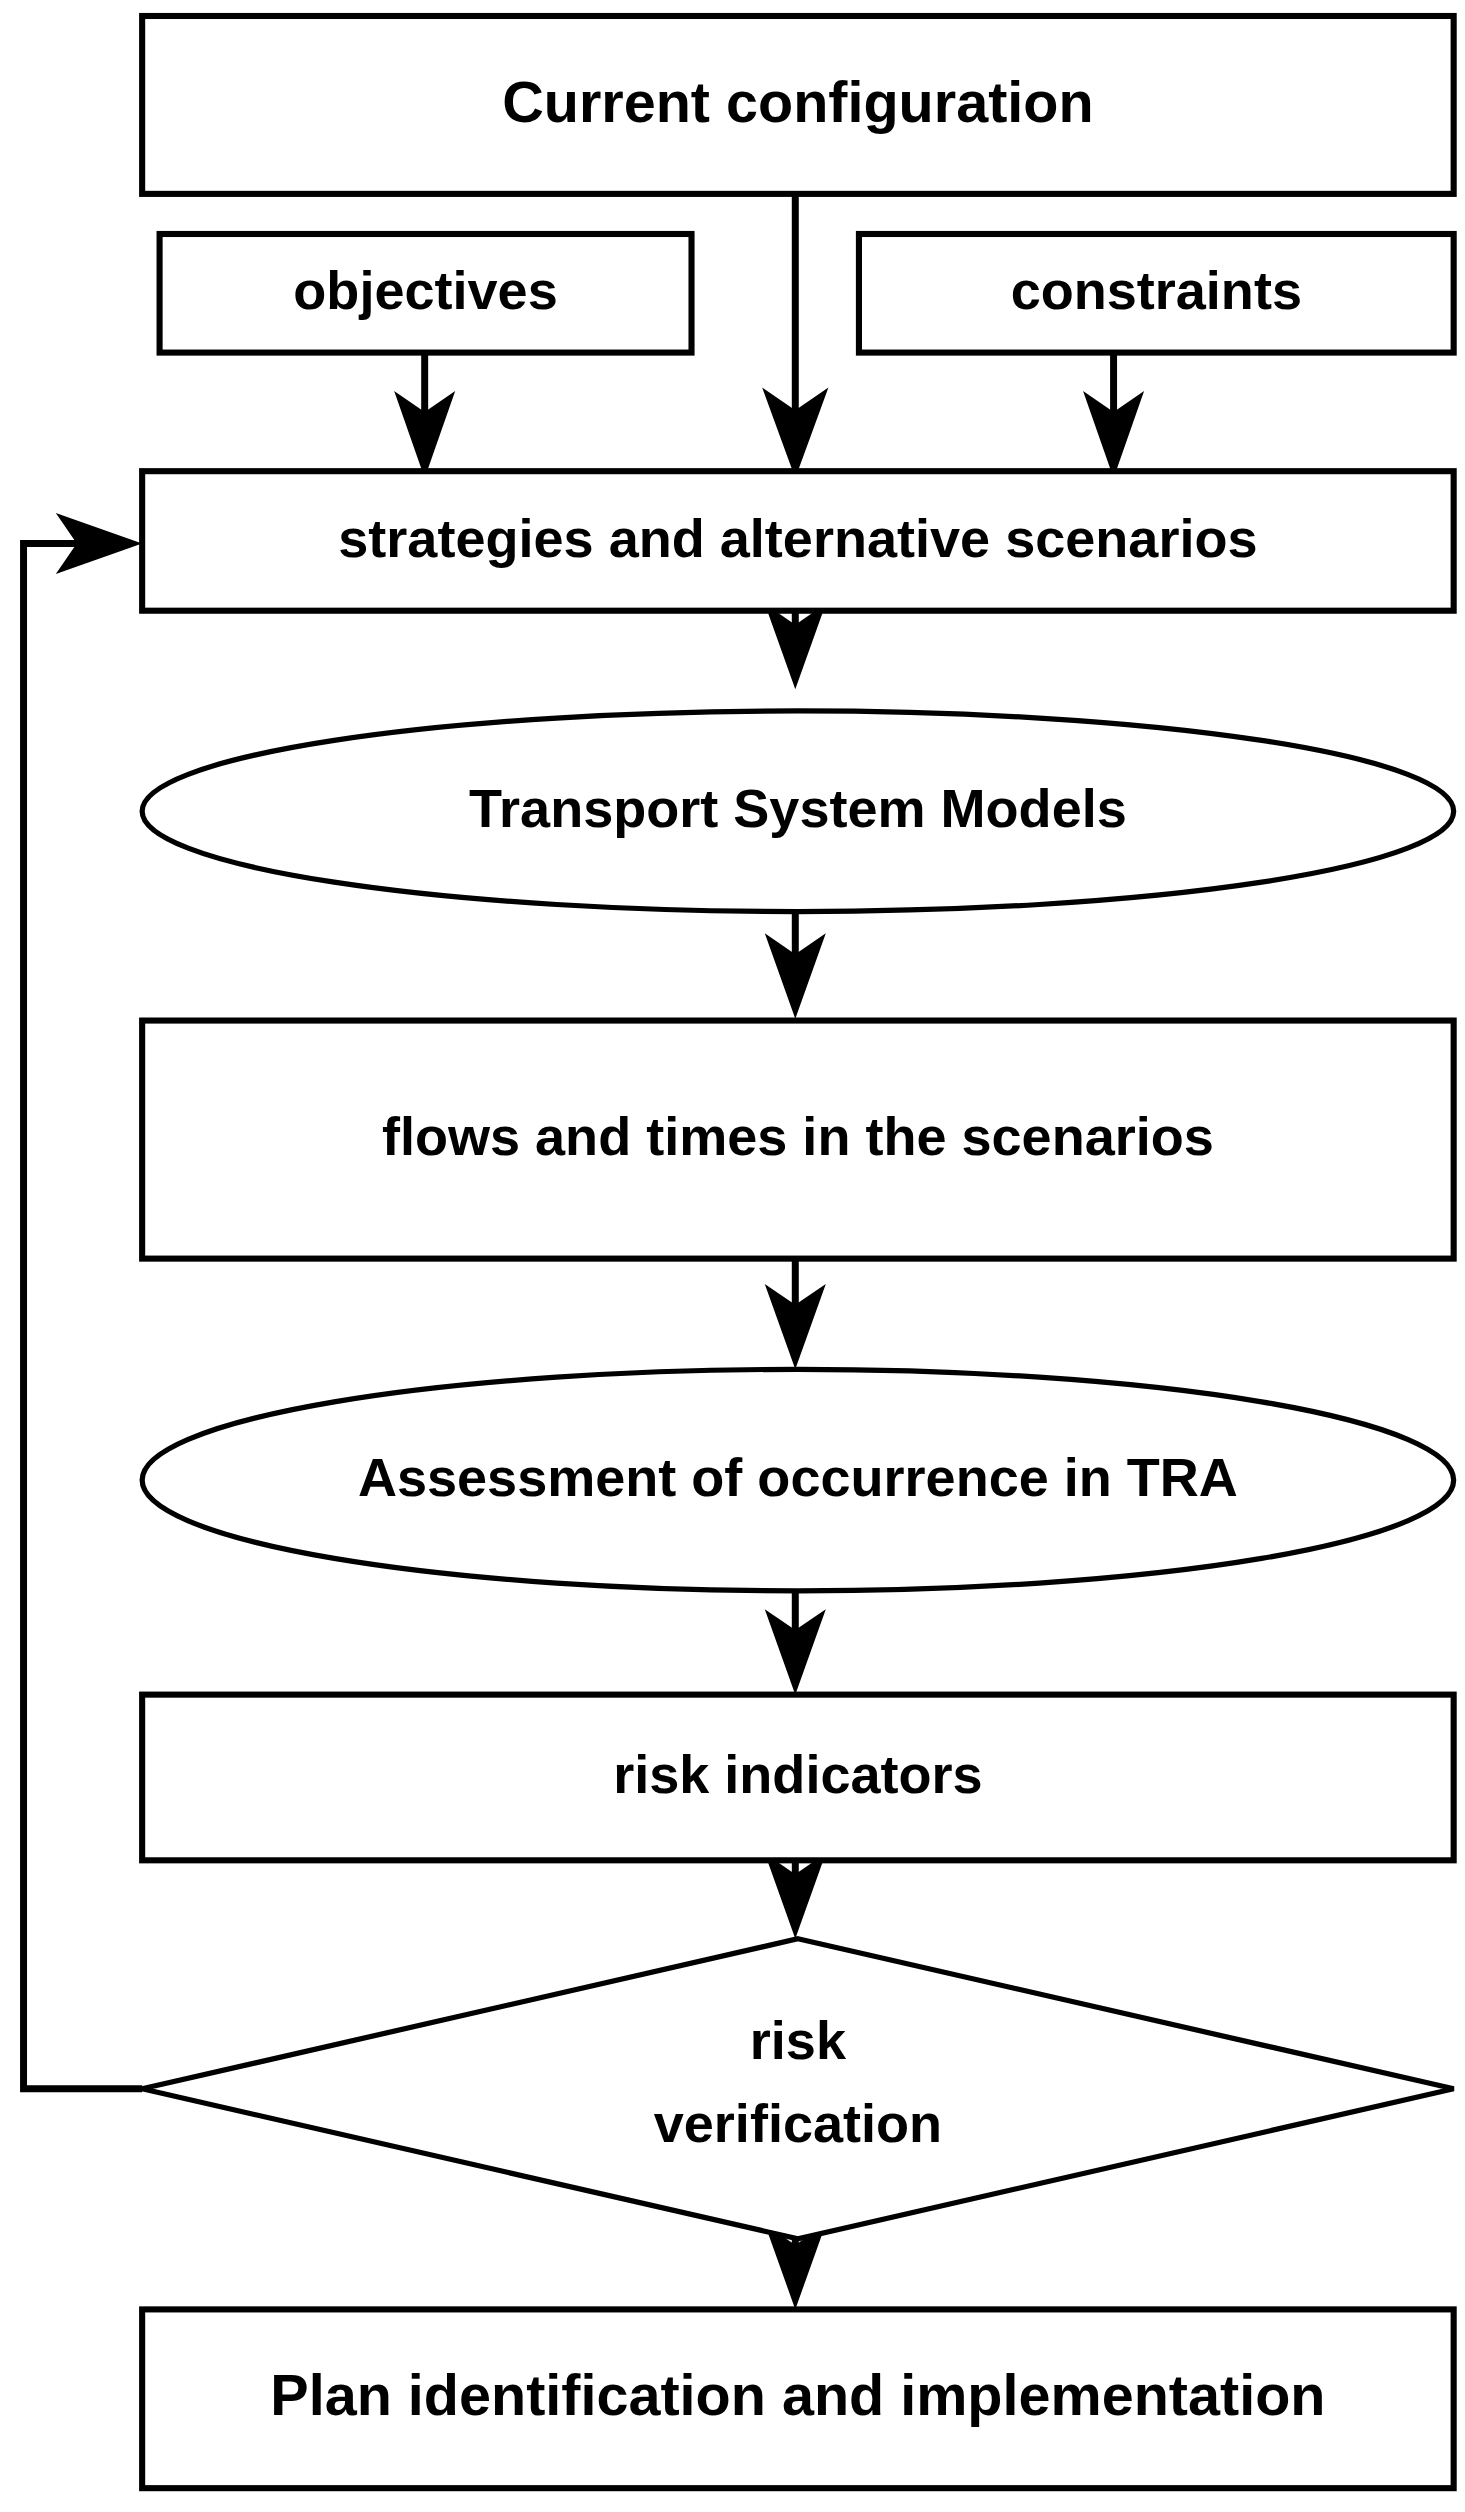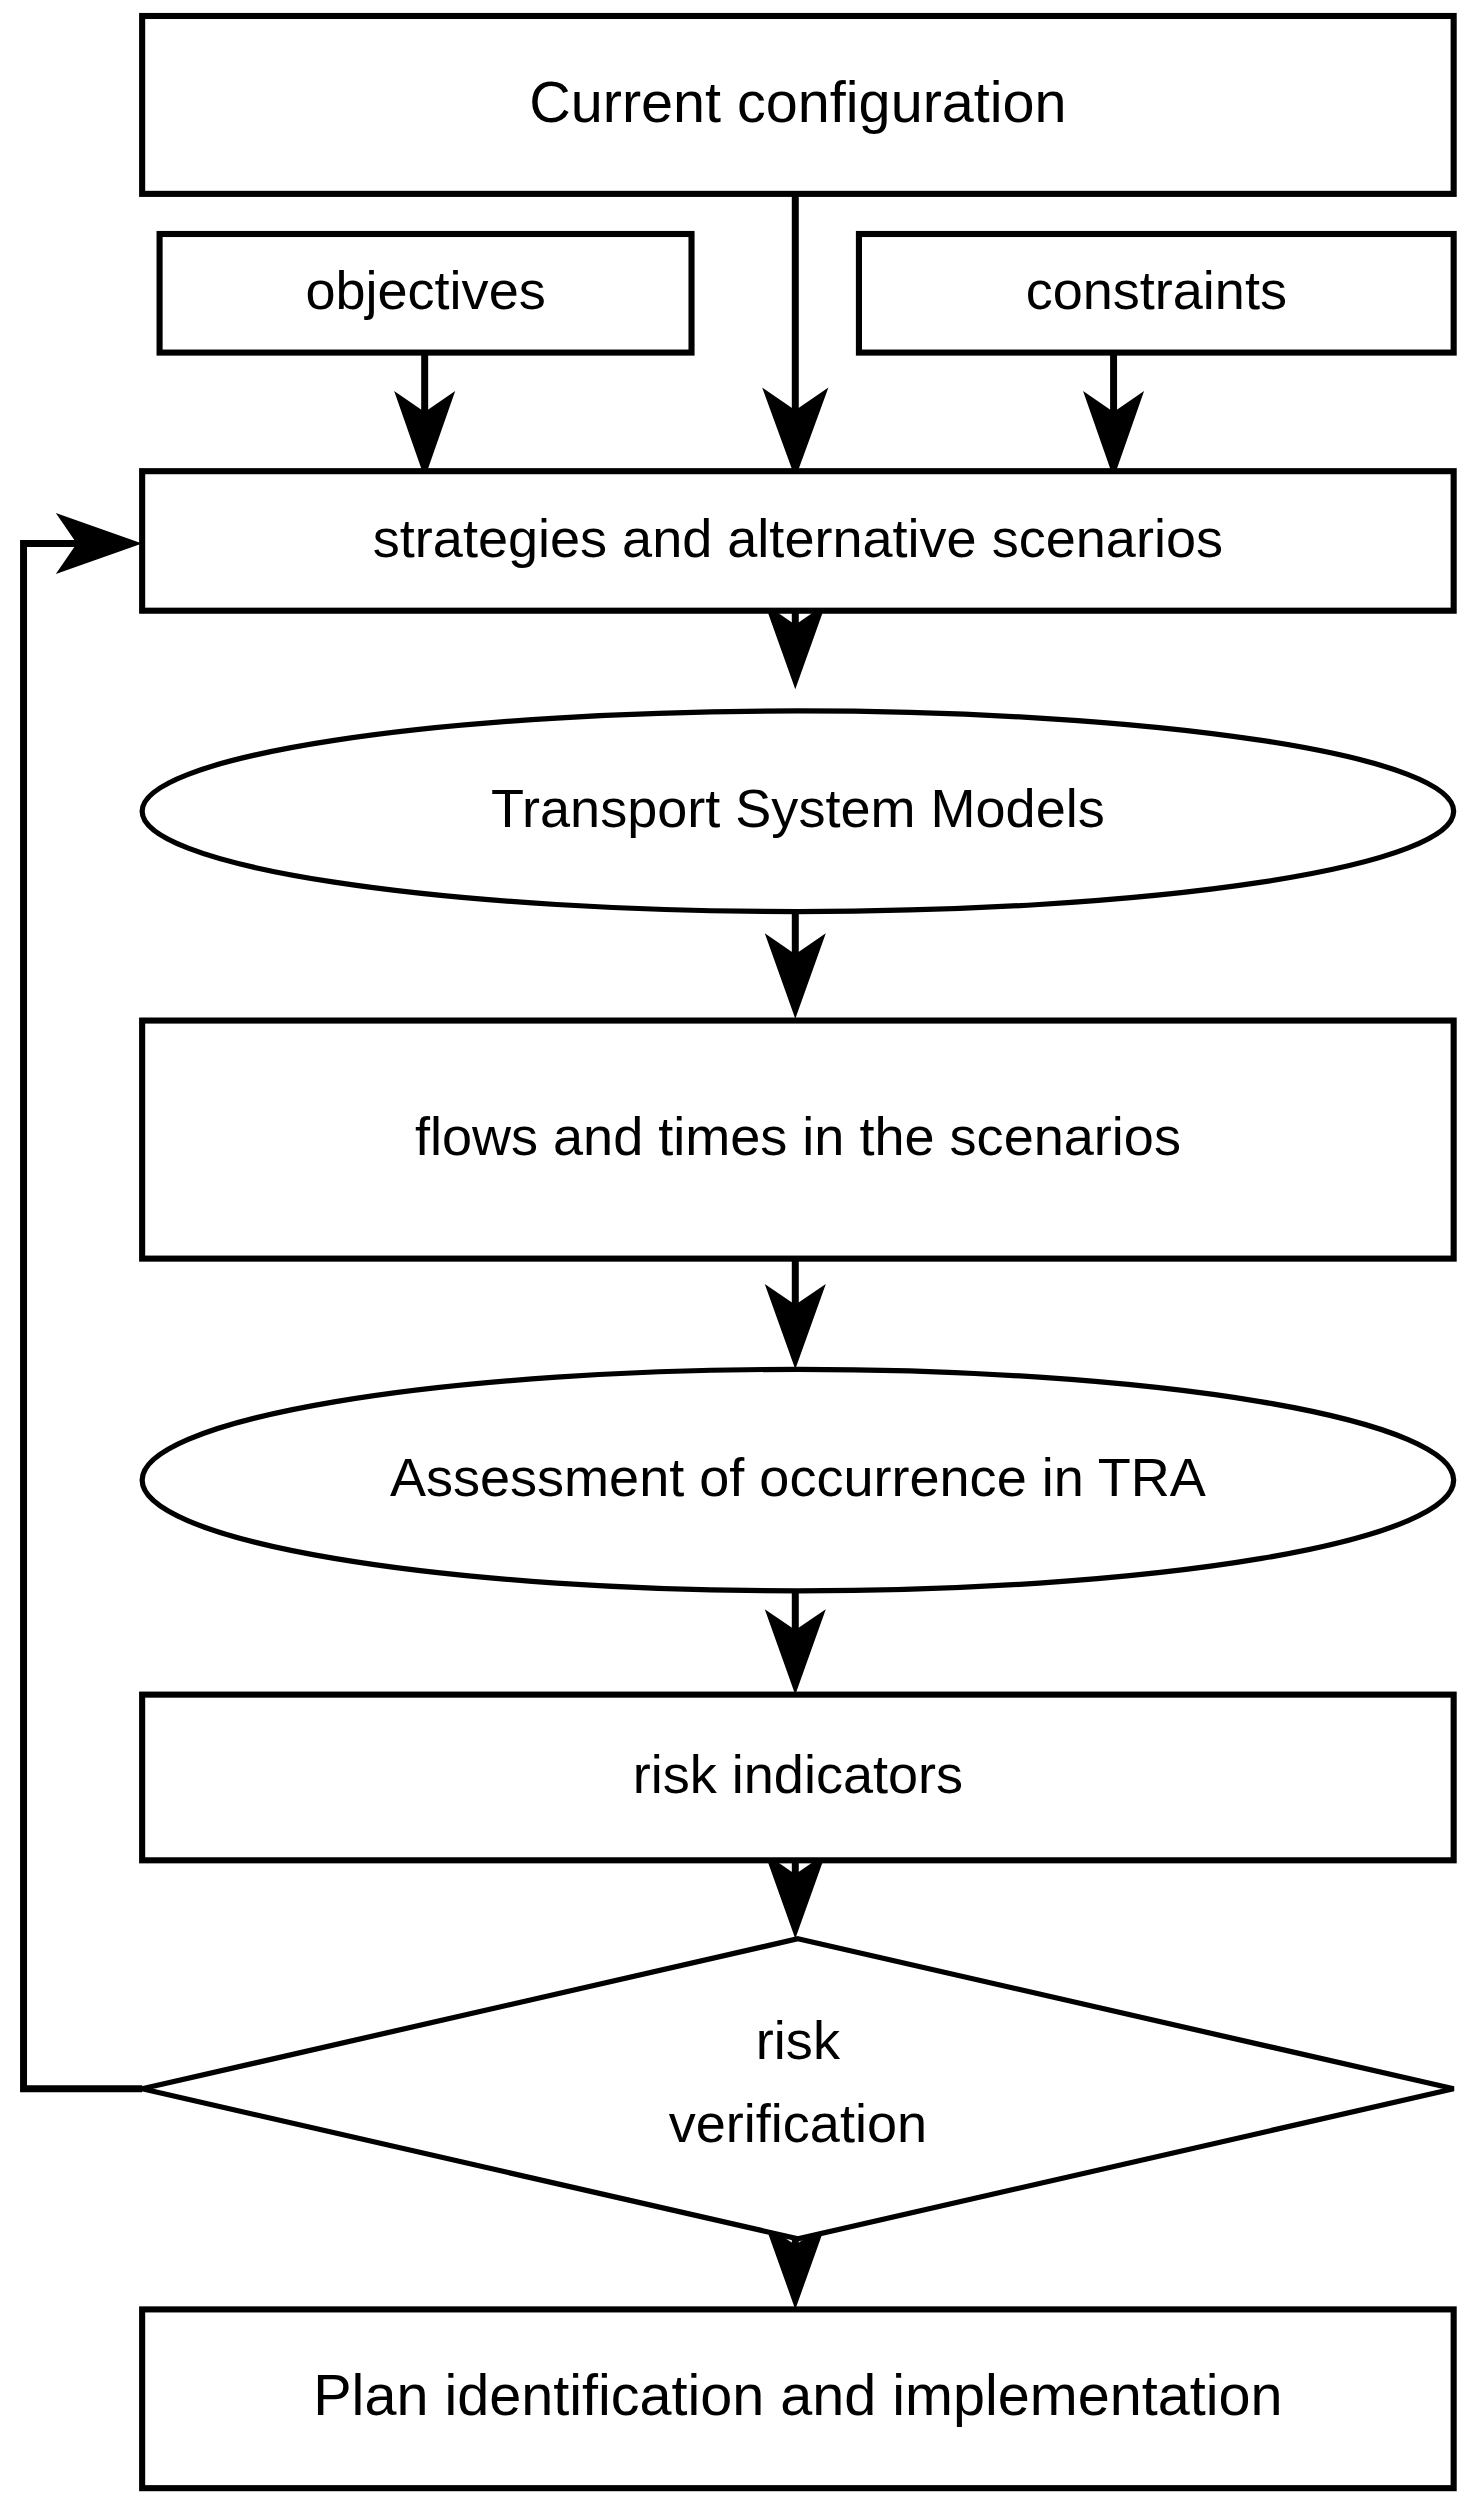--- a/index.html
+++ b/index.html
@@ -11,20 +11,21 @@
     width: 1465px;
     height: 2512px;
     font-family: "Liberation Sans", sans-serif;
     overflow: hidden;
   }
   #flowchart-root {
     position: relative;
     width: 1316px;
     height: 2512px;
     background: #ffffff;
+    font-weight: bold;
   }
   #flow-svg {
     position: absolute;
     top: 0;
     left: 0;
     width: 1465px;
     height: 2512px;
     display: block;
   }
   .node-shape {

